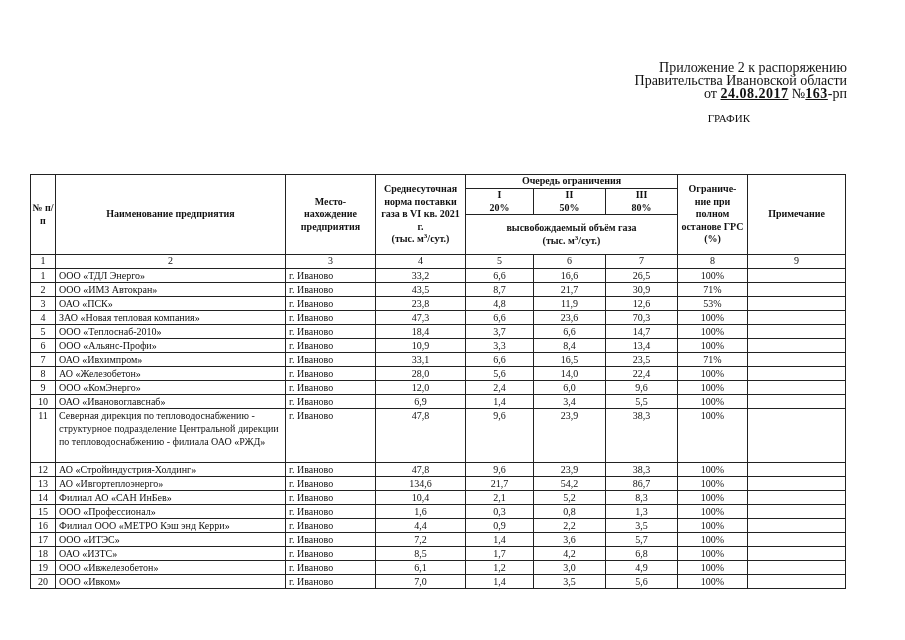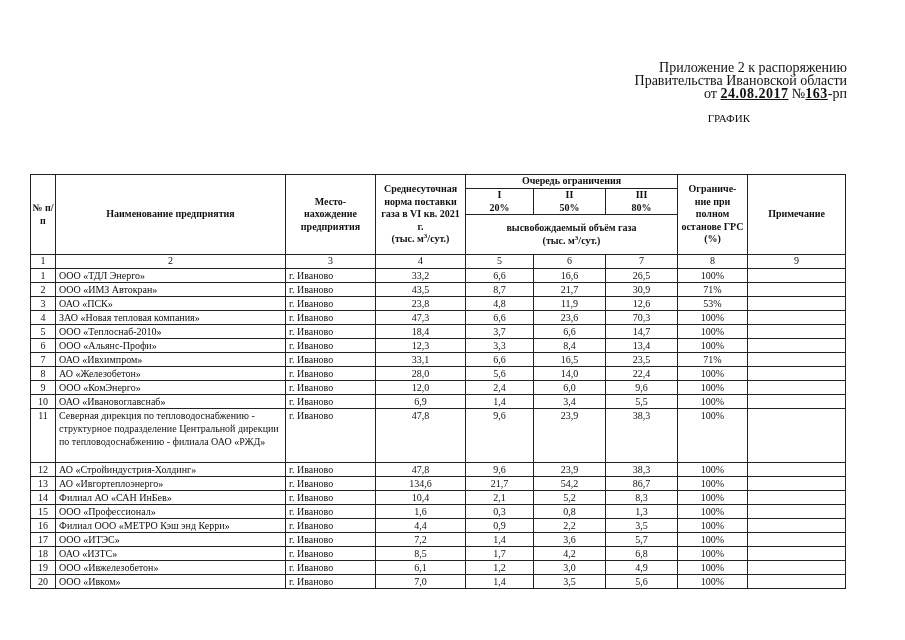--- a/index.html
+++ b/index.html
@@ -141,21 +141,21 @@
     <td class="num">3,7</td>
     <td class="num">6,6</td>
     <td class="num">14,7</td>
     <td class="num">100%</td>
     <td></td>
   </tr>
       <tr class="data">
     <td class="num">6</td>
     <td>ООО «Альянс-Профи»</td>
     <td>г. Иваново</td>
-    <td class="num">12,3</td>
+    <td class="num">10,9</td>
     <td class="num">3,3</td>
     <td class="num">8,4</td>
     <td class="num">13,4</td>
     <td class="num">100%</td>
     <td></td>
   </tr>
       <tr class="data">
     <td class="num">7</td>
     <td>ОАО «Ивхимпром»</td>
     <td>г. Иваново</td>

